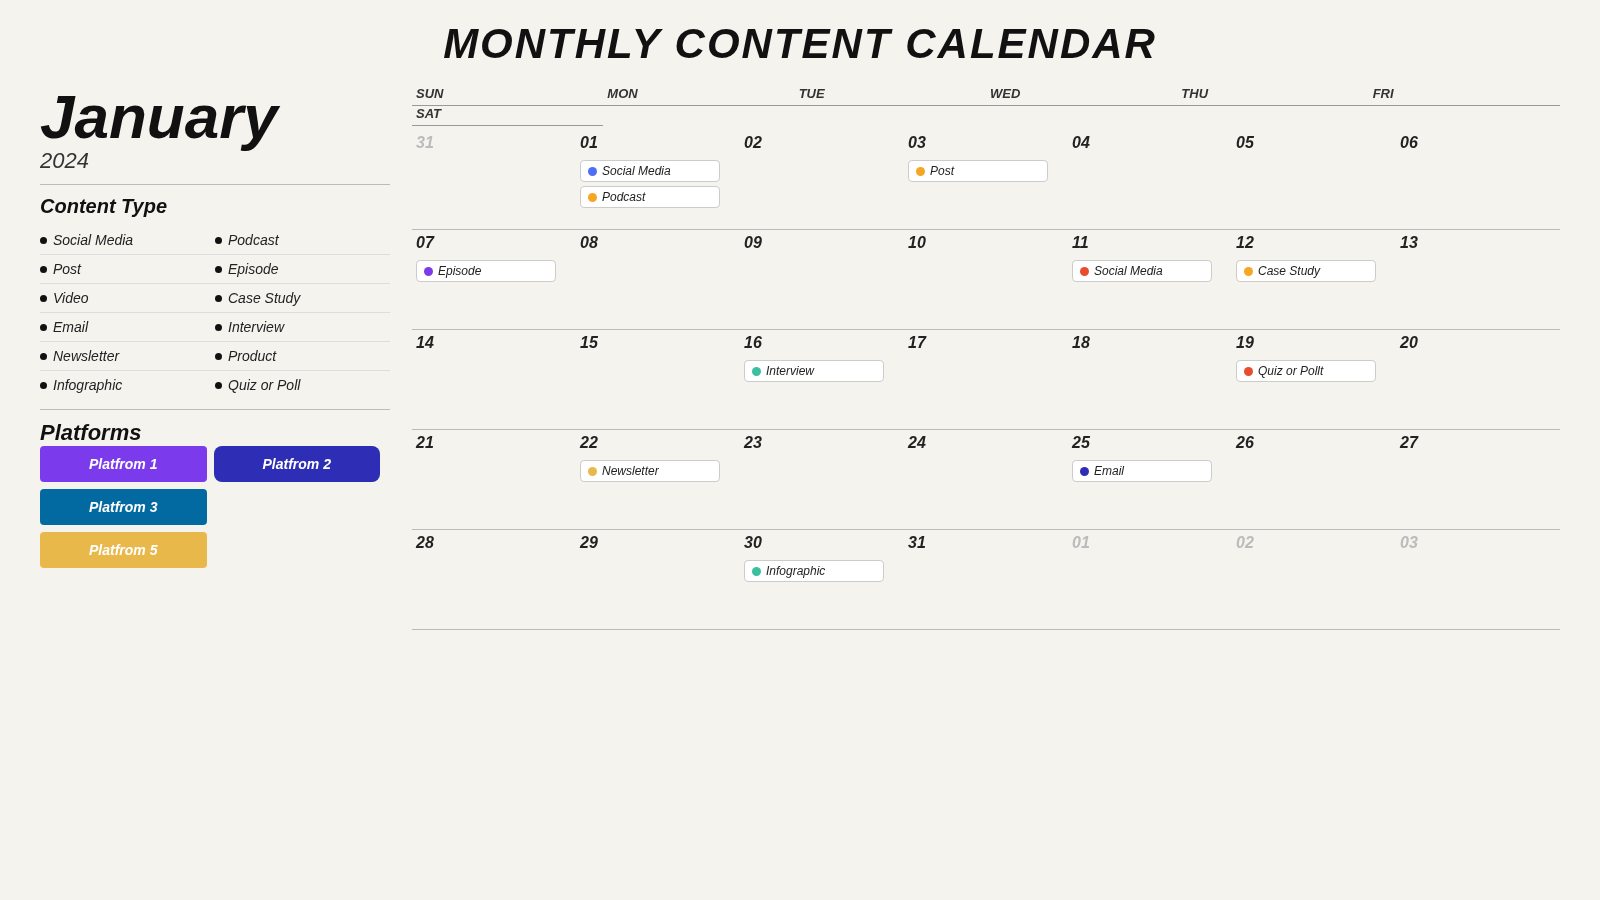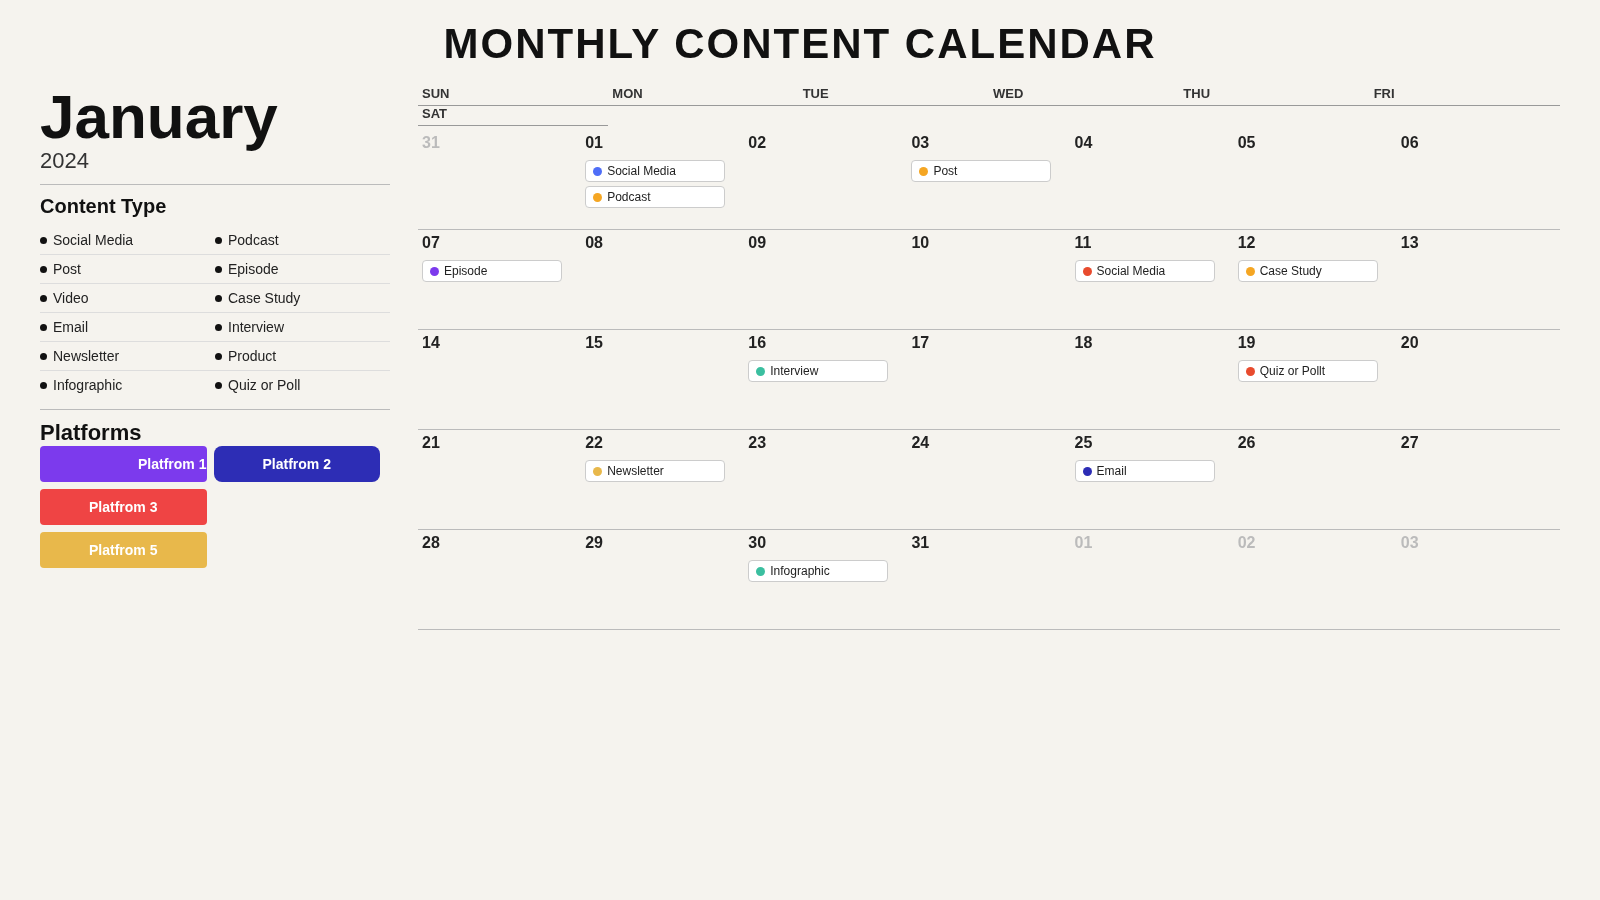--- a/index.html
+++ b/index.html
@@ -8,32 +8,33 @@
       font-family: 'Arial', sans-serif;
       width: 1600px;
       height: 900px;
       overflow: hidden;
     }
     .page {
       width: 1600px;
       height: 768px;
       background: #f5f3ee;
       padding: 20px 40px 20px 40px;
+      font-style: italic;
     }
     .main-title {
       text-align: center;
       font-size: 42px;
       font-weight: 900;
       letter-spacing: 2px;
       color: #111;
       margin-bottom: 18px;
     }
     .content-area {
       display: flex;
-      gap: 8px;
+      gap: 2px;
       width: 100%;
     }
     
     .left-panel {
       width: 370px;
       min-width: 370px;
       padding-right: 20px;
     }
     .month-name {
       font-size: 62px;
@@ -98,23 +99,23 @@
     }
     .platform-btn {
       padding: 10px 0;
       text-align: center;
       color: #fff;
       font-size: 14px;
       font-weight: 600;
       border-radius: 4px;
       cursor: pointer;
     }
-    .platform-btn.p1 { background: #7c3aed; text-align: right; }
+    .platform-btn.p1 { background: #7c3aed; }
     .platform-btn.p2 { background: #2d2db5; border-radius: 8px; }
-    .platform-btn.p3 { background: #ef4444; }
+    .platform-btn.p3 { background: #0369a1; }
     .platform-btn.p4 { background: #3bbfa0; }
     .platform-btn.p5 { background: #e8b84b; grid-column: 1; }
 
     
     .calendar {
       flex: 1;
       display: flex;
       flex-direction: column;
     }
     .cal-header {

